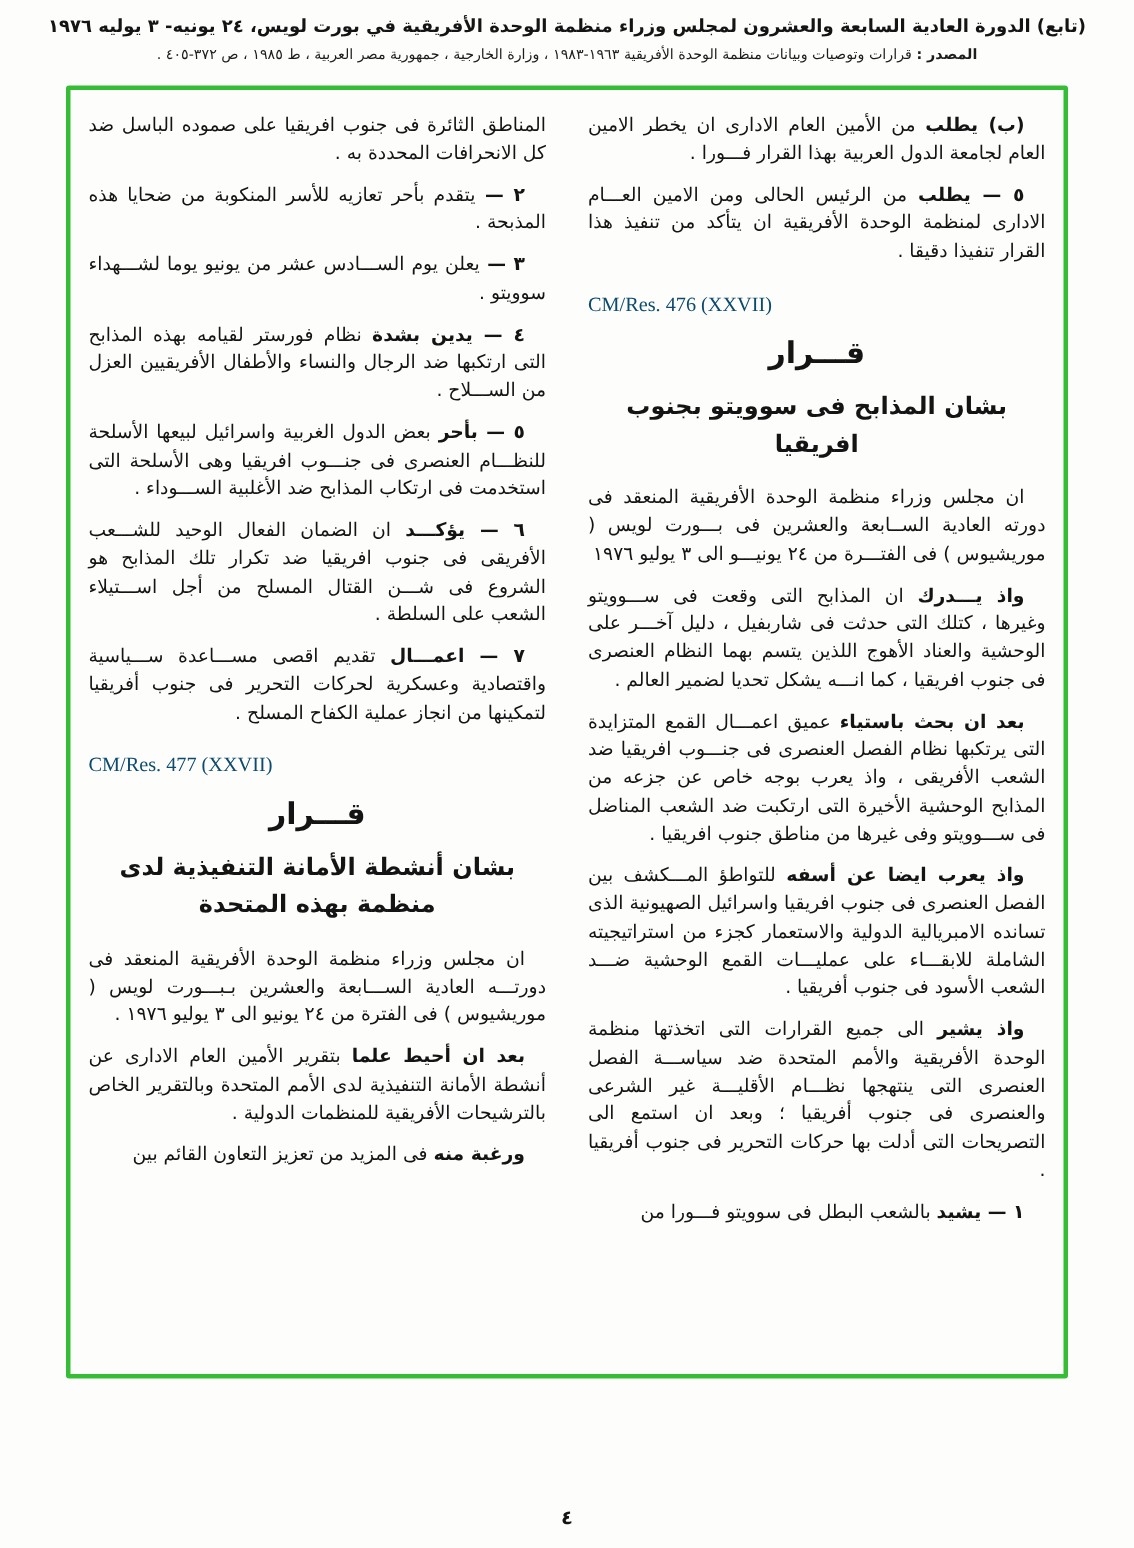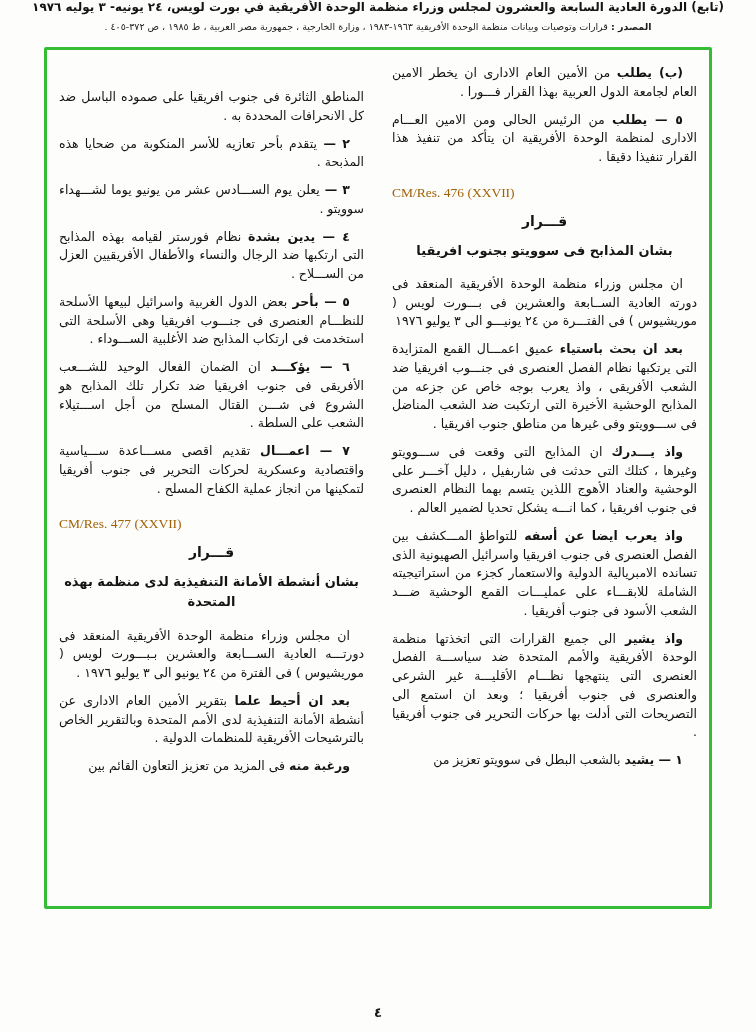--- a/index.html
+++ b/index.html
@@ -2,48 +2,49 @@
 <html lang="ar" dir="rtl"><head>
 <meta charset="utf-8">
 <style>
   html,body { margin:0; padding:0; background:#ffffff; }
   .page {
     width:756px; height:1032px; box-sizing:border-box;
     background:#fdfdfb; position:relative;
     direction:rtl;
     font-family:"DejaVu Sans", sans-serif;
     color:#141414;
+    padding-top:10px;
   }
   .hdr1 { text-align:center; font-size:12px; font-weight:bold; padding:0 30px; }
   .hdr2 { text-align:center; font-size:9.5px; margin-top:7px; color:#1c1c1c; padding:0 40px; }
   .frame {
     margin:15px 44px 0; height:862px; box-sizing:border-box;
     border:3px solid #36bd36; border-radius:2px;
     padding:14px 12px 8px; overflow:hidden;
   }
   .cols { display:flex; gap:28px; height:100%; }
   .col { flex:1; min-width:0; }
   .para {
     margin:0 0 9px; font-size:12.5px; line-height:1.5;
     text-align:justify; text-indent:14px;
   }
-  .cont { text-indent:0;margin-top:24px; }
+  .cont { text-indent:0; }
   .bold { font-weight:bold; }
   .cmres {
     direction:ltr; text-align:left;
     font-family:"Liberation Serif", serif;
-    font-size:13.5px; color:#a16207;
+    font-size:13.5px; color:#0c4a6e;
     margin:18px 0 12px;
   }
   .qarar {
-    text-align:center; font-weight:bold; font-size:14px;
+    text-align:center; font-weight:bold; font-size:20px;
     margin:10px 0 12px; letter-spacing:2px;
   }
   .subject {
-    text-align:center; font-weight:bold; font-size:13px;
+    text-align:center; font-weight:bold; font-size:16px;
     line-height:1.55; margin:0 0 14px;
   }
   .pagenum {
     position:absolute; bottom:12px; left:0; right:0;
     text-align:center; font-size:13px; font-weight:bold;
   }
 </style>
 </head>
 <body>
 
@@ -58,25 +59,25 @@
   <div class="frame">
     <div class="cols">
 
       <section class="col">
         <p class="para"><span class="bold">(ب) </span><span class="bold">يطلب</span><span> من الأمين العام الادارى ان يخطر الامين العام لجامعة الدول العربية بهذا القرار فـــورا .</span></p>
         <p class="para"><span class="bold">٥ — </span><span class="bold">يطلب</span><span> من الرئيس الحالى ومن الامين العـــام الادارى لمنظمة الوحدة الأفريقية ان يتأكد من تنفيذ هذا القرار تنفيذا دقيقا .</span></p>
         <div class="cmres">CM/Res. 476 (XXVII)</div>
         <div class="qarar">قـــرار</div>
         <div class="subject">بشان المذابح فى سوويتو بجنوب افريقيا</div>
         <p class="para"><span>ان مجلس وزراء منظمة الوحدة الأفريقية المنعقد فى دورته العادية الســابعة والعشرين فى بـــورت لويس ( موريشيوس ) فى الفتـــرة من ٢٤ يونيـــو الى ٣ يوليو ١٩٧٦</span></p>
+        <p class="para"><span class="bold">واذ يـــدرك</span><span> ان المذابح التى وقعت فى ســـوويتو وغيرها ، كتلك التى حدثت فى شاربفيل ، دليل آخـــر على الوحشية والعناد الأهوج اللذين يتسم بهما النظام العنصرى فى جنوب افريقيا ، كما انـــه يشكل تحديا لضمير العالم .</span></p>
         <p class="para"><span class="bold">بعد ان بحث باستياء</span><span> عميق اعمـــال القمع المتزايدة التى يرتكبها نظام الفصل العنصرى فى جنـــوب افريقيا ضد الشعب الأفريقى ، واذ يعرب بوجه خاص عن جزعه من المذابح الوحشية الأخيرة التى ارتكبت ضد الشعب المناضل فى ســـوويتو وفى غيرها من مناطق جنوب افريقيا .</span></p>
-        <p class="para"><span class="bold">واذ يـــدرك</span><span> ان المذابح التى وقعت فى ســـوويتو وغيرها ، كتلك التى حدثت فى شاربفيل ، دليل آخـــر على الوحشية والعناد الأهوج اللذين يتسم بهما النظام العنصرى فى جنوب افريقيا ، كما انـــه يشكل تحديا لضمير العالم .</span></p>
         <p class="para"><span class="bold">واذ يعرب ايضا عن أسفه</span><span> للتواطؤ المـــكشف بين الفصل العنصرى فى جنوب افريقيا واسرائيل الصهيونية الذى تسانده الامبريالية الدولية والاستعمار كجزء من استراتيجيته الشاملة للابقـــاء على عمليـــات القمع الوحشية ضـــد الشعب الأسود فى جنوب أفريقيا .</span></p>
         <p class="para"><span class="bold">واذ يشير</span><span> الى جميع القرارات التى اتخذتها منظمة الوحدة الأفريقية والأمم المتحدة ضد سياســـة الفصل العنصرى التى ينتهجها نظـــام الأقليـــة غير الشرعى والعنصرى فى جنوب أفريقيا ؛ وبعد ان استمع الى التصريحات التى أدلت بها حركات التحرير فى جنوب أفريقيا .</span></p>
-        <p class="para"><span class="bold">١ — </span><span class="bold">يشيد</span><span> بالشعب البطل فى سوويتو تعزيز من</span></p>
+        <p class="para"><span class="bold">١ — </span><span class="bold">يشيد</span><span> بالشعب البطل فى سوويتو فـــورا من</span></p>
       </section>
 
       <section class="col">
         <p class="para cont"><span>المناطق الثائرة فى جنوب افريقيا على صموده الباسل ضد كل الانحرافات المحددة به .</span></p>
         <p class="para"><span class="bold">٢ — </span><span>يتقدم بأحر تعازيه للأسر المنكوبة من ضحايا هذه المذبحة .</span></p>
         <p class="para"><span class="bold">٣ — </span><span>يعلن يوم الســـادس عشر من يونيو يوما لشـــهداء سوويتو .</span></p>
         <p class="para"><span class="bold">٤ — </span><span class="bold">يدين بشدة</span><span> نظام فورستر لقيامه بهذه المذابح التى ارتكبها ضد الرجال والنساء والأطفال الأفريقيين العزل من الســـلاح .</span></p>
         <p class="para"><span class="bold">٥ — </span><span class="bold">بأحر</span><span> بعض الدول الغربية واسرائيل لبيعها الأسلحة للنظـــام العنصرى فى جنـــوب افريقيا وهى الأسلحة التى استخدمت فى ارتكاب المذابح ضد الأغلبية الســـوداء .</span></p>
         <p class="para"><span class="bold">٦ — </span><span class="bold">يؤكـــد</span><span> ان الضمان الفعال الوحيد للشـــعب الأفريقى فى جنوب افريقيا ضد تكرار تلك المذابح هو الشروع فى شـــن القتال المسلح من أجل اســـتيلاء الشعب على السلطة .</span></p>
         <p class="para"><span class="bold">٧ — </span><span class="bold">اعمـــال</span><span> تقديم اقصى مســـاعدة ســـياسية واقتصادية وعسكرية لحركات التحرير فى جنوب أفريقيا لتمكينها من انجاز عملية الكفاح المسلح .</span></p>

